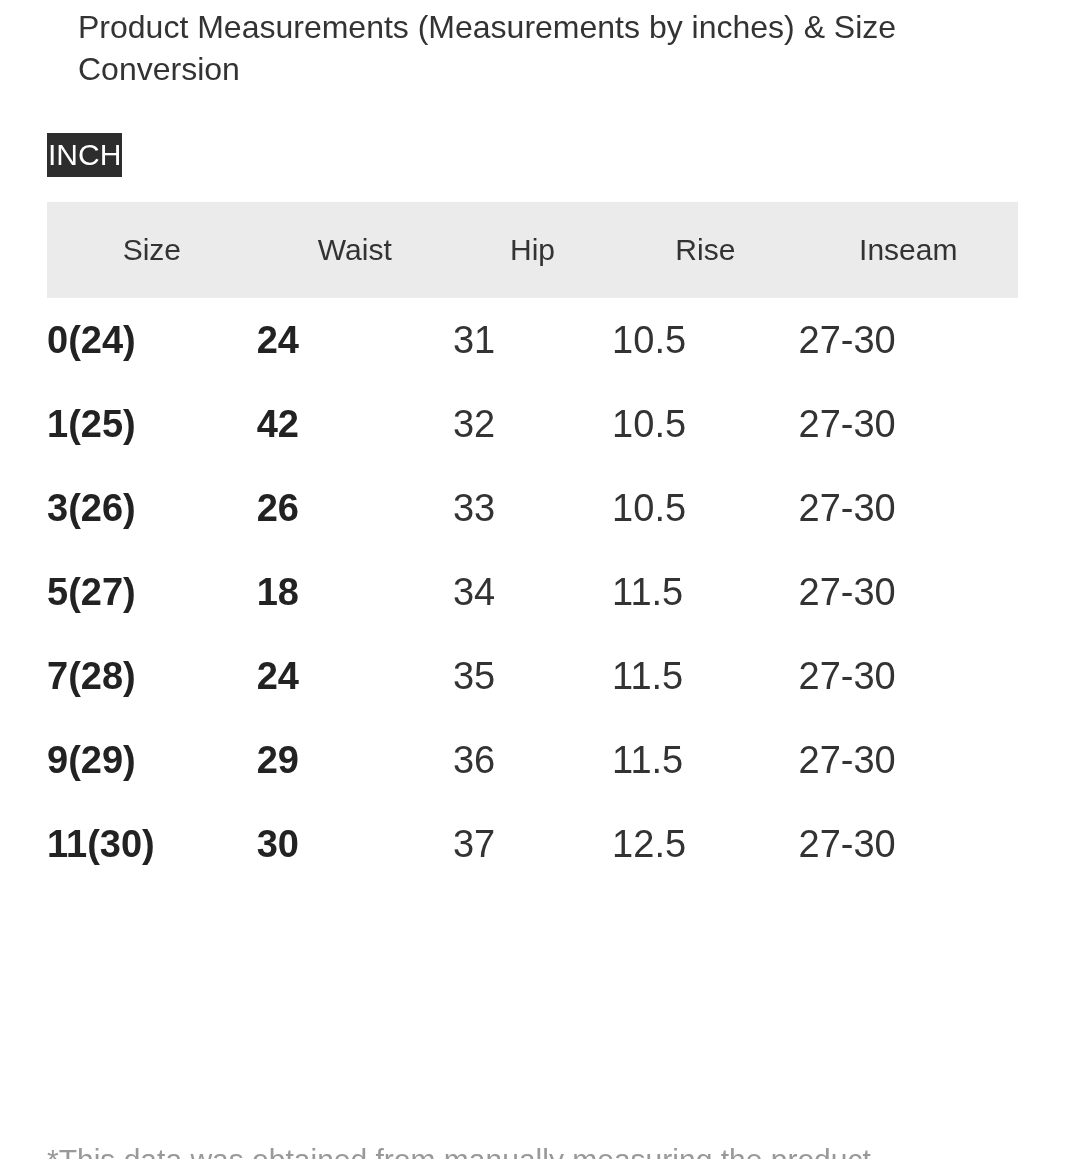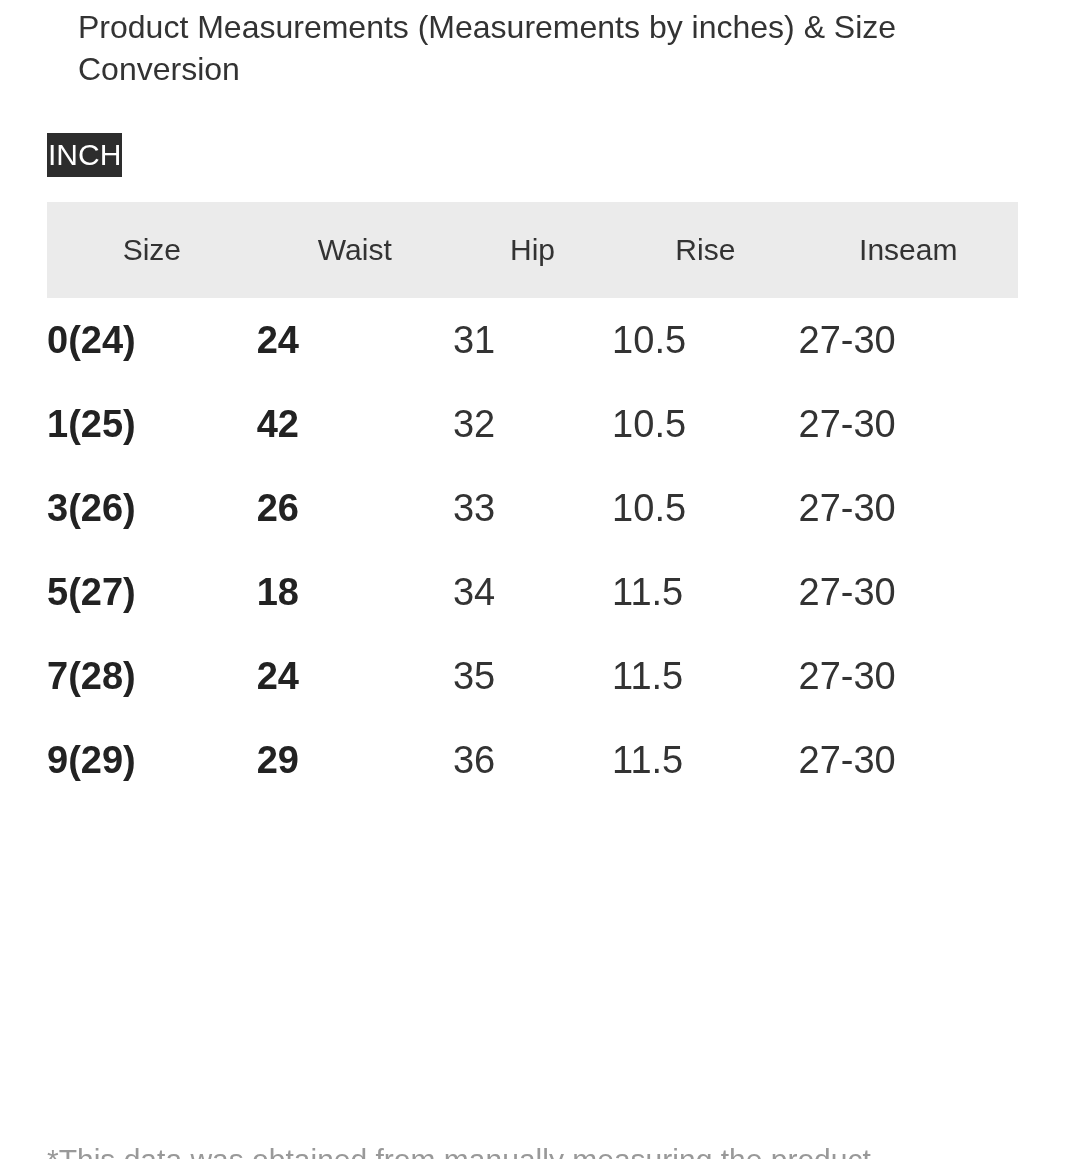--- a/index.html
+++ b/index.html
@@ -138,19 +138,26 @@
         <td>11.5</td>
         <td>27-30</td>
       </tr>
       <tr>
         <td class="strong">9(29)</td>
         <td class="strong">29</td>
         <td>36</td>
         <td>11.5</td>
         <td>27-30</td>
       </tr>
+      <tr>
+        <td class="strong">11(30)</td>
+        <td class="strong">30</td>
+        <td>37</td>
+        <td>12.5</td>
+        <td>27-30</td>
+      </tr>
     </tbody>
 </table>
 
 <div class="footnote">
   <div>*This data was obtained from manually measuring the product,</div>
   
 </div>
 
 </body></html>

